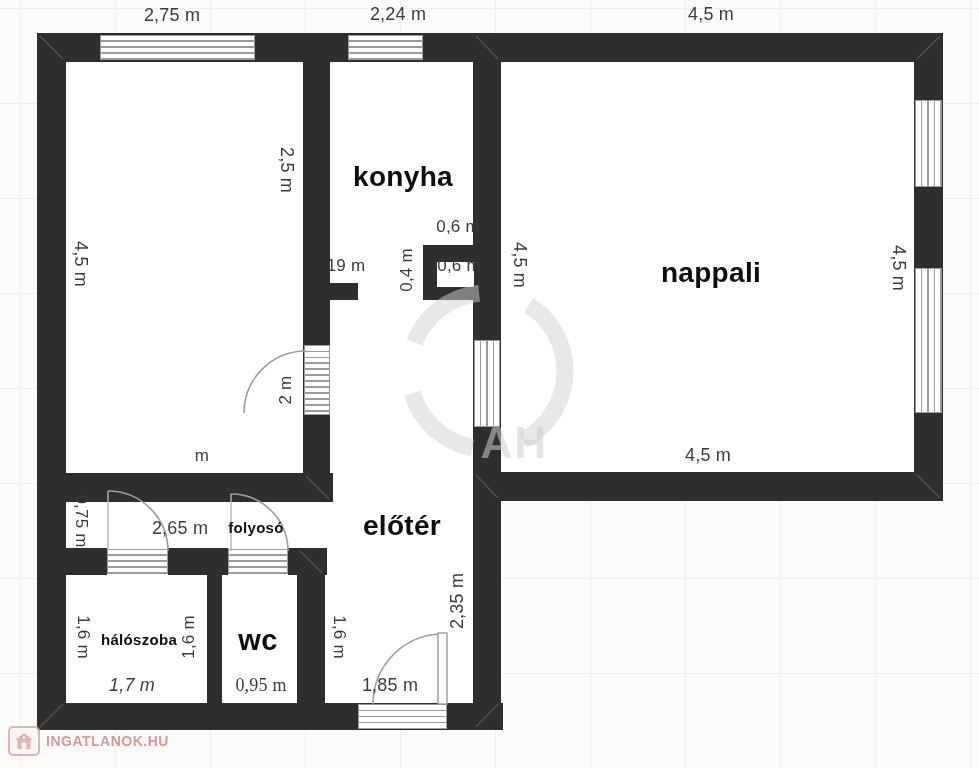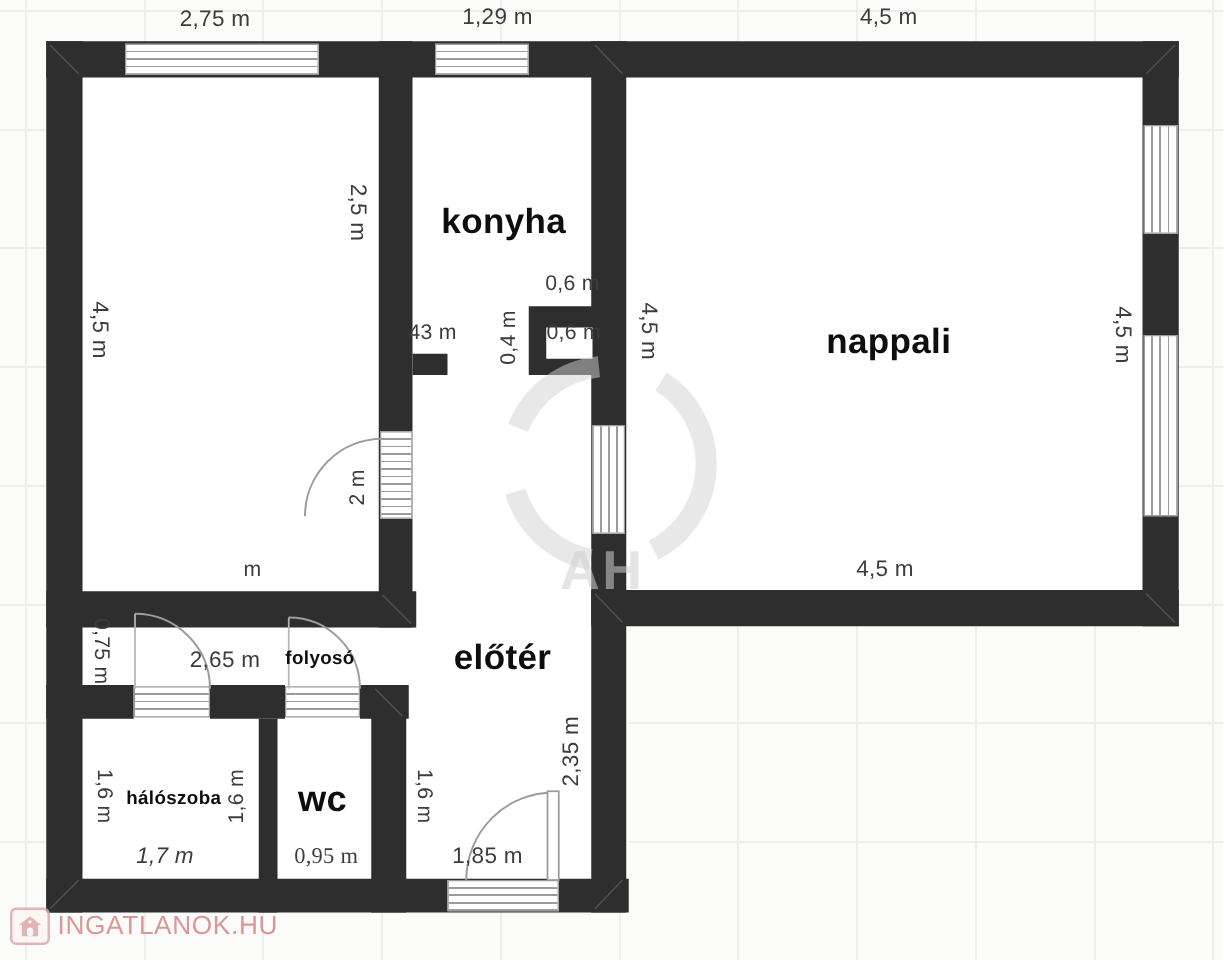--- a/index.html
+++ b/index.html
@@ -22,24 +22,24 @@
   .room-label{position:absolute;transform:translate(-50%,-50%);color:#0e0e0e;font-weight:bold;
         white-space:nowrap;letter-spacing:.3px;}
   .dim{position:absolute;transform:translate(-50%,-50%);color:#3c3c3c;font-size:18px;
         white-space:nowrap;letter-spacing:.2px;}
   .dim.small{font-size:17px;}
   .rot90{transform:translate(-50%,-50%) rotate(90deg);}
   .rotm90{transform:translate(-50%,-50%) rotate(-90deg);}
   .fs28{font-size:28px;} .fs22{font-size:29px;} .fs21{font-size:15px;}
   #svg-overlay{position:absolute;left:0;top:0;pointer-events:none;}
   #footer-brand{position:absolute;left:8px;top:726px;display:flex;align-items:center;gap:6px;opacity:.8;}
-  #footer-brand .txt{color:#d37f7f;font-weight:normal;font-size:21px;letter-spacing:.5px;white-space:nowrap;}
+  #footer-brand .txt{color:#d37f7f;font-weight:bold;font-size:14px;letter-spacing:.5px;white-space:nowrap;}
   #brand-icon{width:32px;height:30px;border:2px solid #dda4a4;border-radius:5px;background:#fdf5f5;
         display:flex;align-items:center;justify-content:center;box-sizing:border-box;}
-  #center-mark{position:absolute;left:448px;top:432px;width:100px;text-align:left;
+  #center-mark{position:absolute;left:448px;top:418px;width:100px;text-align:right;
         color:#cfcfcf;opacity:.55;font-weight:bold;font-size:44px;letter-spacing:2px;}
 </style>
 </head>
 <body>
 
 <div id="stage">
 
   <div class="floor" style="left:37px;top:33px;width:906px;height:468px;"></div>
   <div class="floor" style="left:37px;top:501px;width:466px;height:229px;"></div>
 
@@ -98,25 +98,25 @@
   <div id="center-mark">AH</div>
 
   <div class="room-label fs28" style="left:711px;top:273px;">nappali</div>
   <div class="room-label fs28" style="left:403px;top:177px;">konyha</div>
   <div class="room-label fs28" style="left:402px;top:526px;">előtér</div>
   <div class="room-label fs21" style="left:256px;top:527px;">folyosó</div>
   <div class="room-label fs21" style="left:139px;top:639px;">hálószoba</div>
   <div class="room-label fs22" style="left:258px;top:640px;">wc</div>
 
   <div class="dim" style="left:172px;top:15px;">2,75 m</div>
-  <div class="dim" style="left:398px;top:14px;">1,29 m</div>
+  <div class="dim" style="left:398px;top:14px;">2,24 m</div>
   <div class="dim" style="left:711px;top:14px;">4,5 m</div>
   <div class="dim rot90" style="left:80px;top:264px;">4,5 m</div>
   <div class="dim rot90" style="left:286px;top:170px;">2,5 m</div>
-  <div class="dim small" style="left:346px;top:266px;">43 m</div>
+  <div class="dim small" style="left:346px;top:266px;">19 m</div>
   <div class="dim small" style="left:458px;top:227px;">0,6 m</div>
   <div class="dim small" style="left:459px;top:266px;">0,6 m</div>
   <div class="dim small rotm90" style="left:407px;top:270px;">0,4 m</div>
   <div class="dim rot90" style="left:519px;top:265px;">4,5 m</div>
   <div class="dim rot90" style="left:898px;top:268px;">4,5 m</div>
   <div class="dim" style="left:708px;top:455px;">4,5 m</div>
   <div class="dim small rotm90" style="left:286px;top:390px;">2 m</div>
   <div class="dim small" style="left:202px;top:456px;">m</div>
   <div class="dim small rot90" style="left:81px;top:521px;">0,75 m</div>
   <div class="dim" style="left:180px;top:528px;">2,65 m</div>

